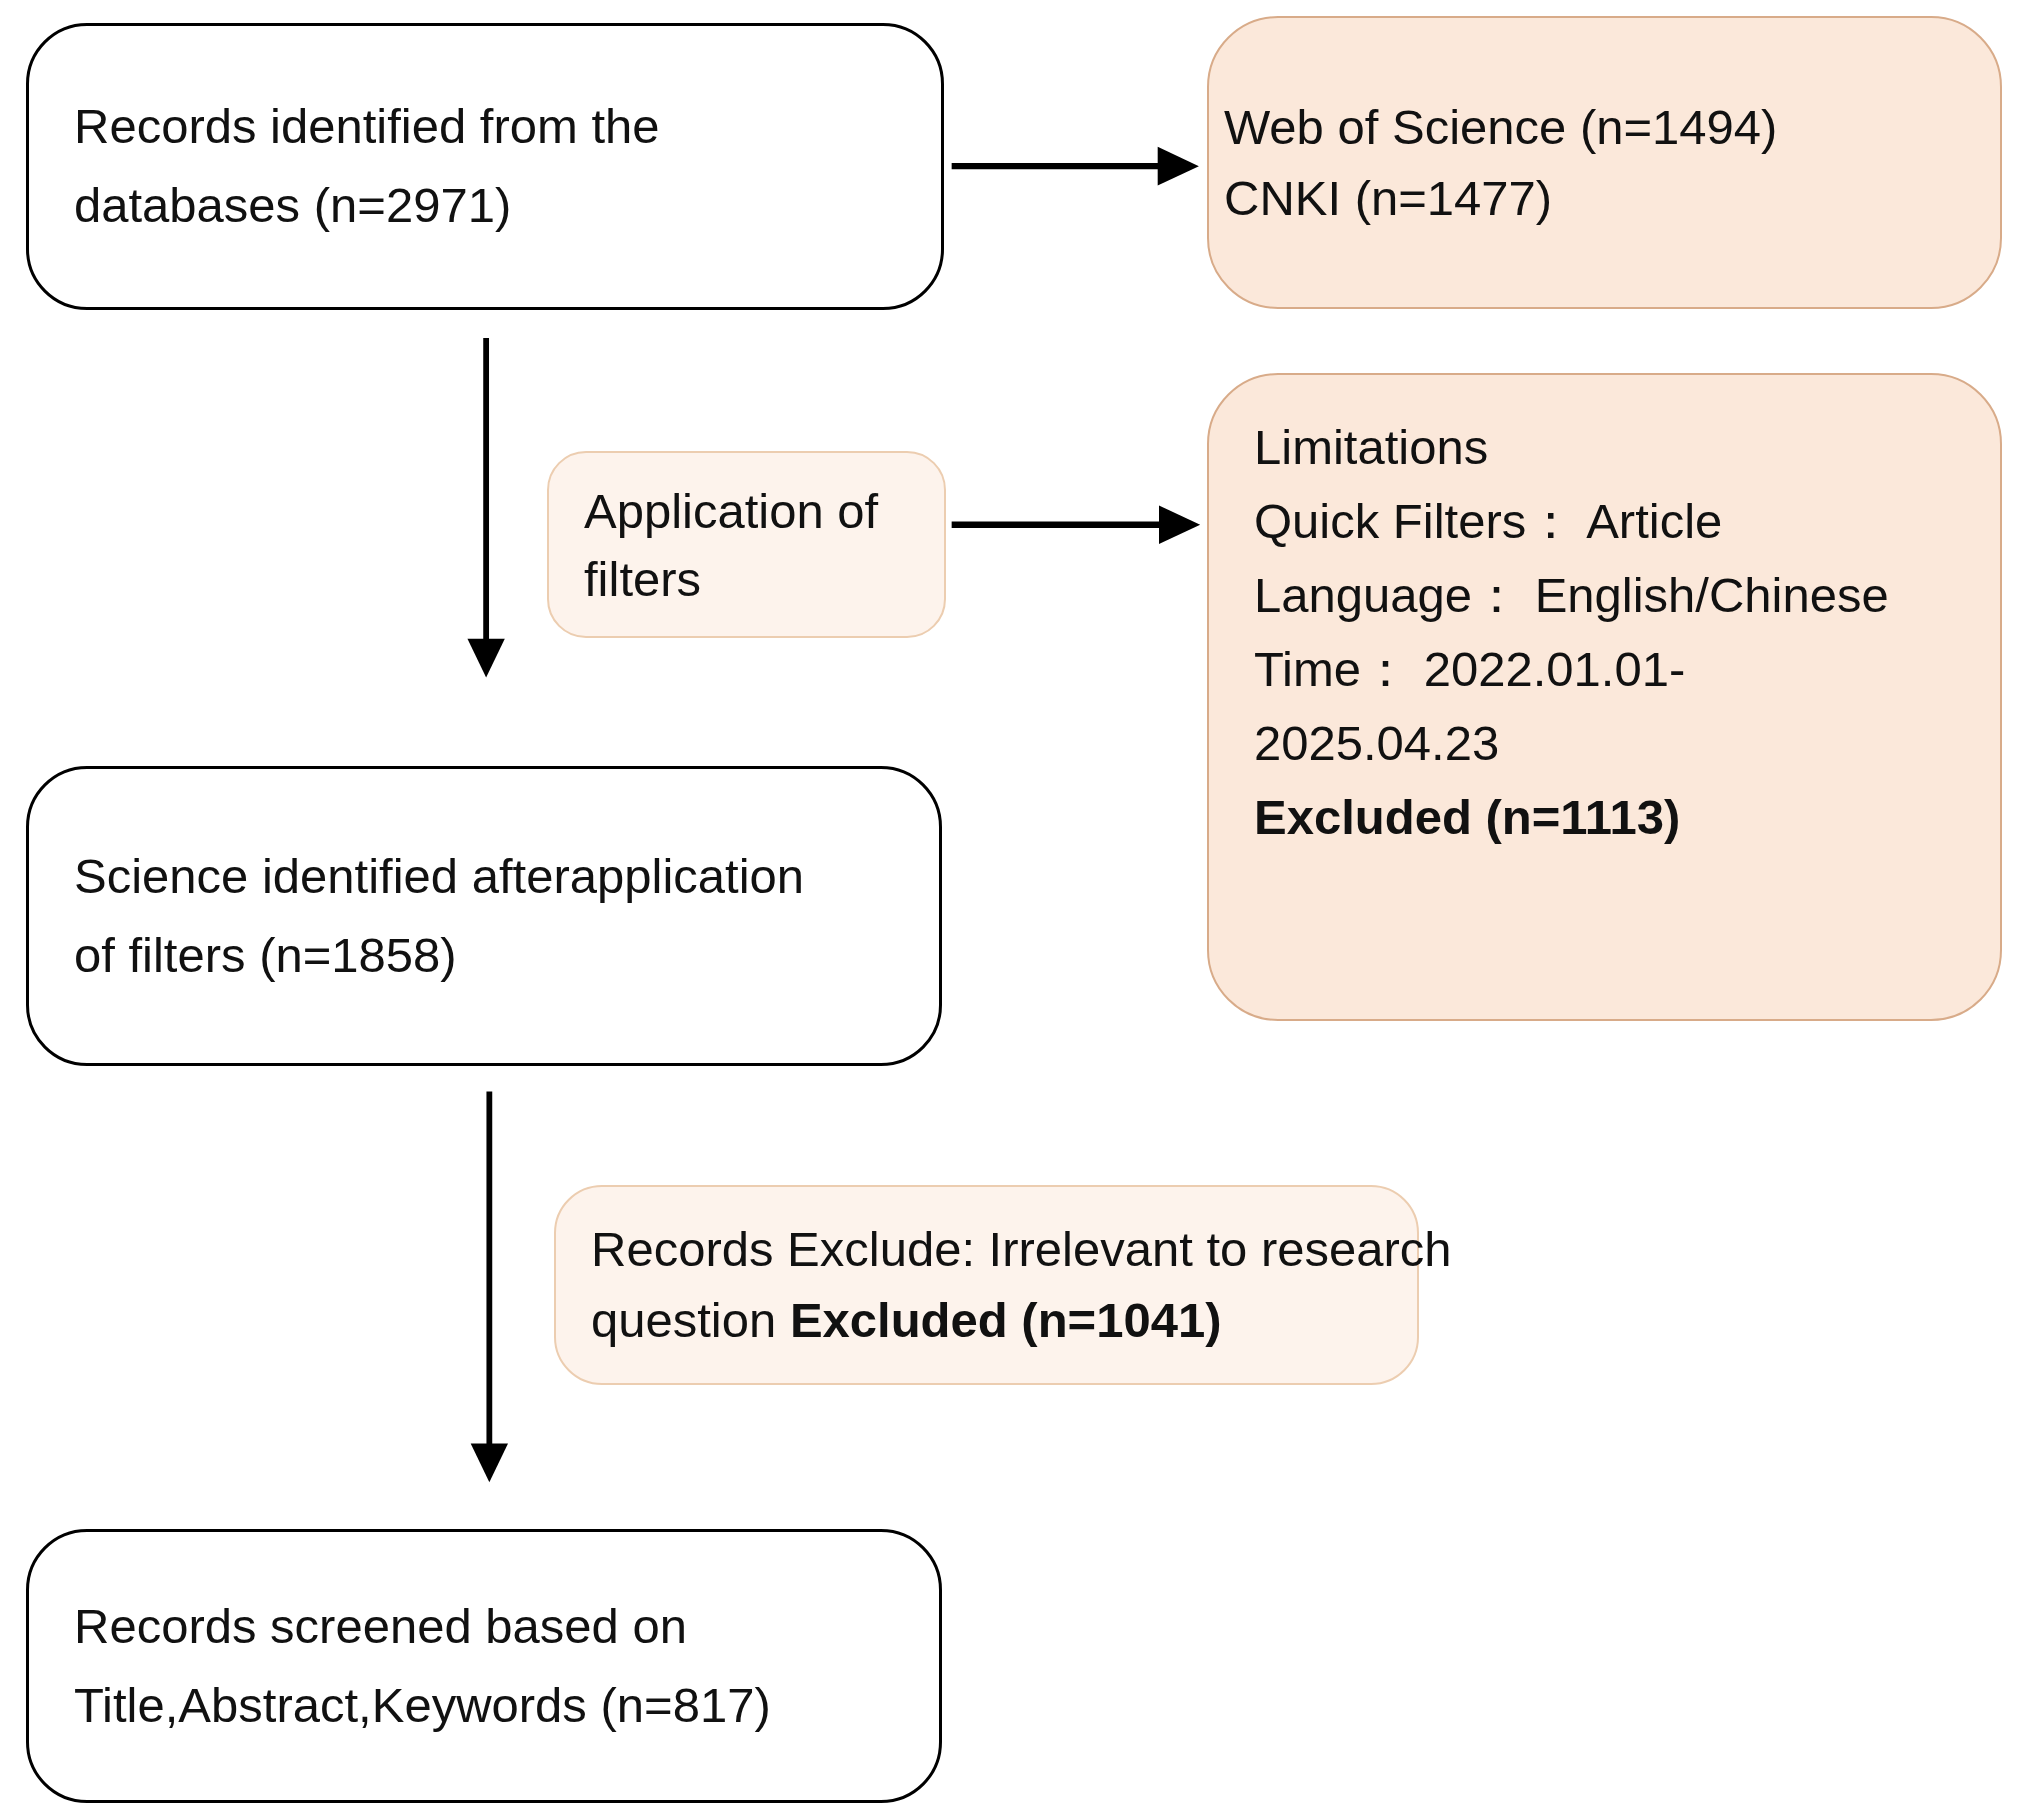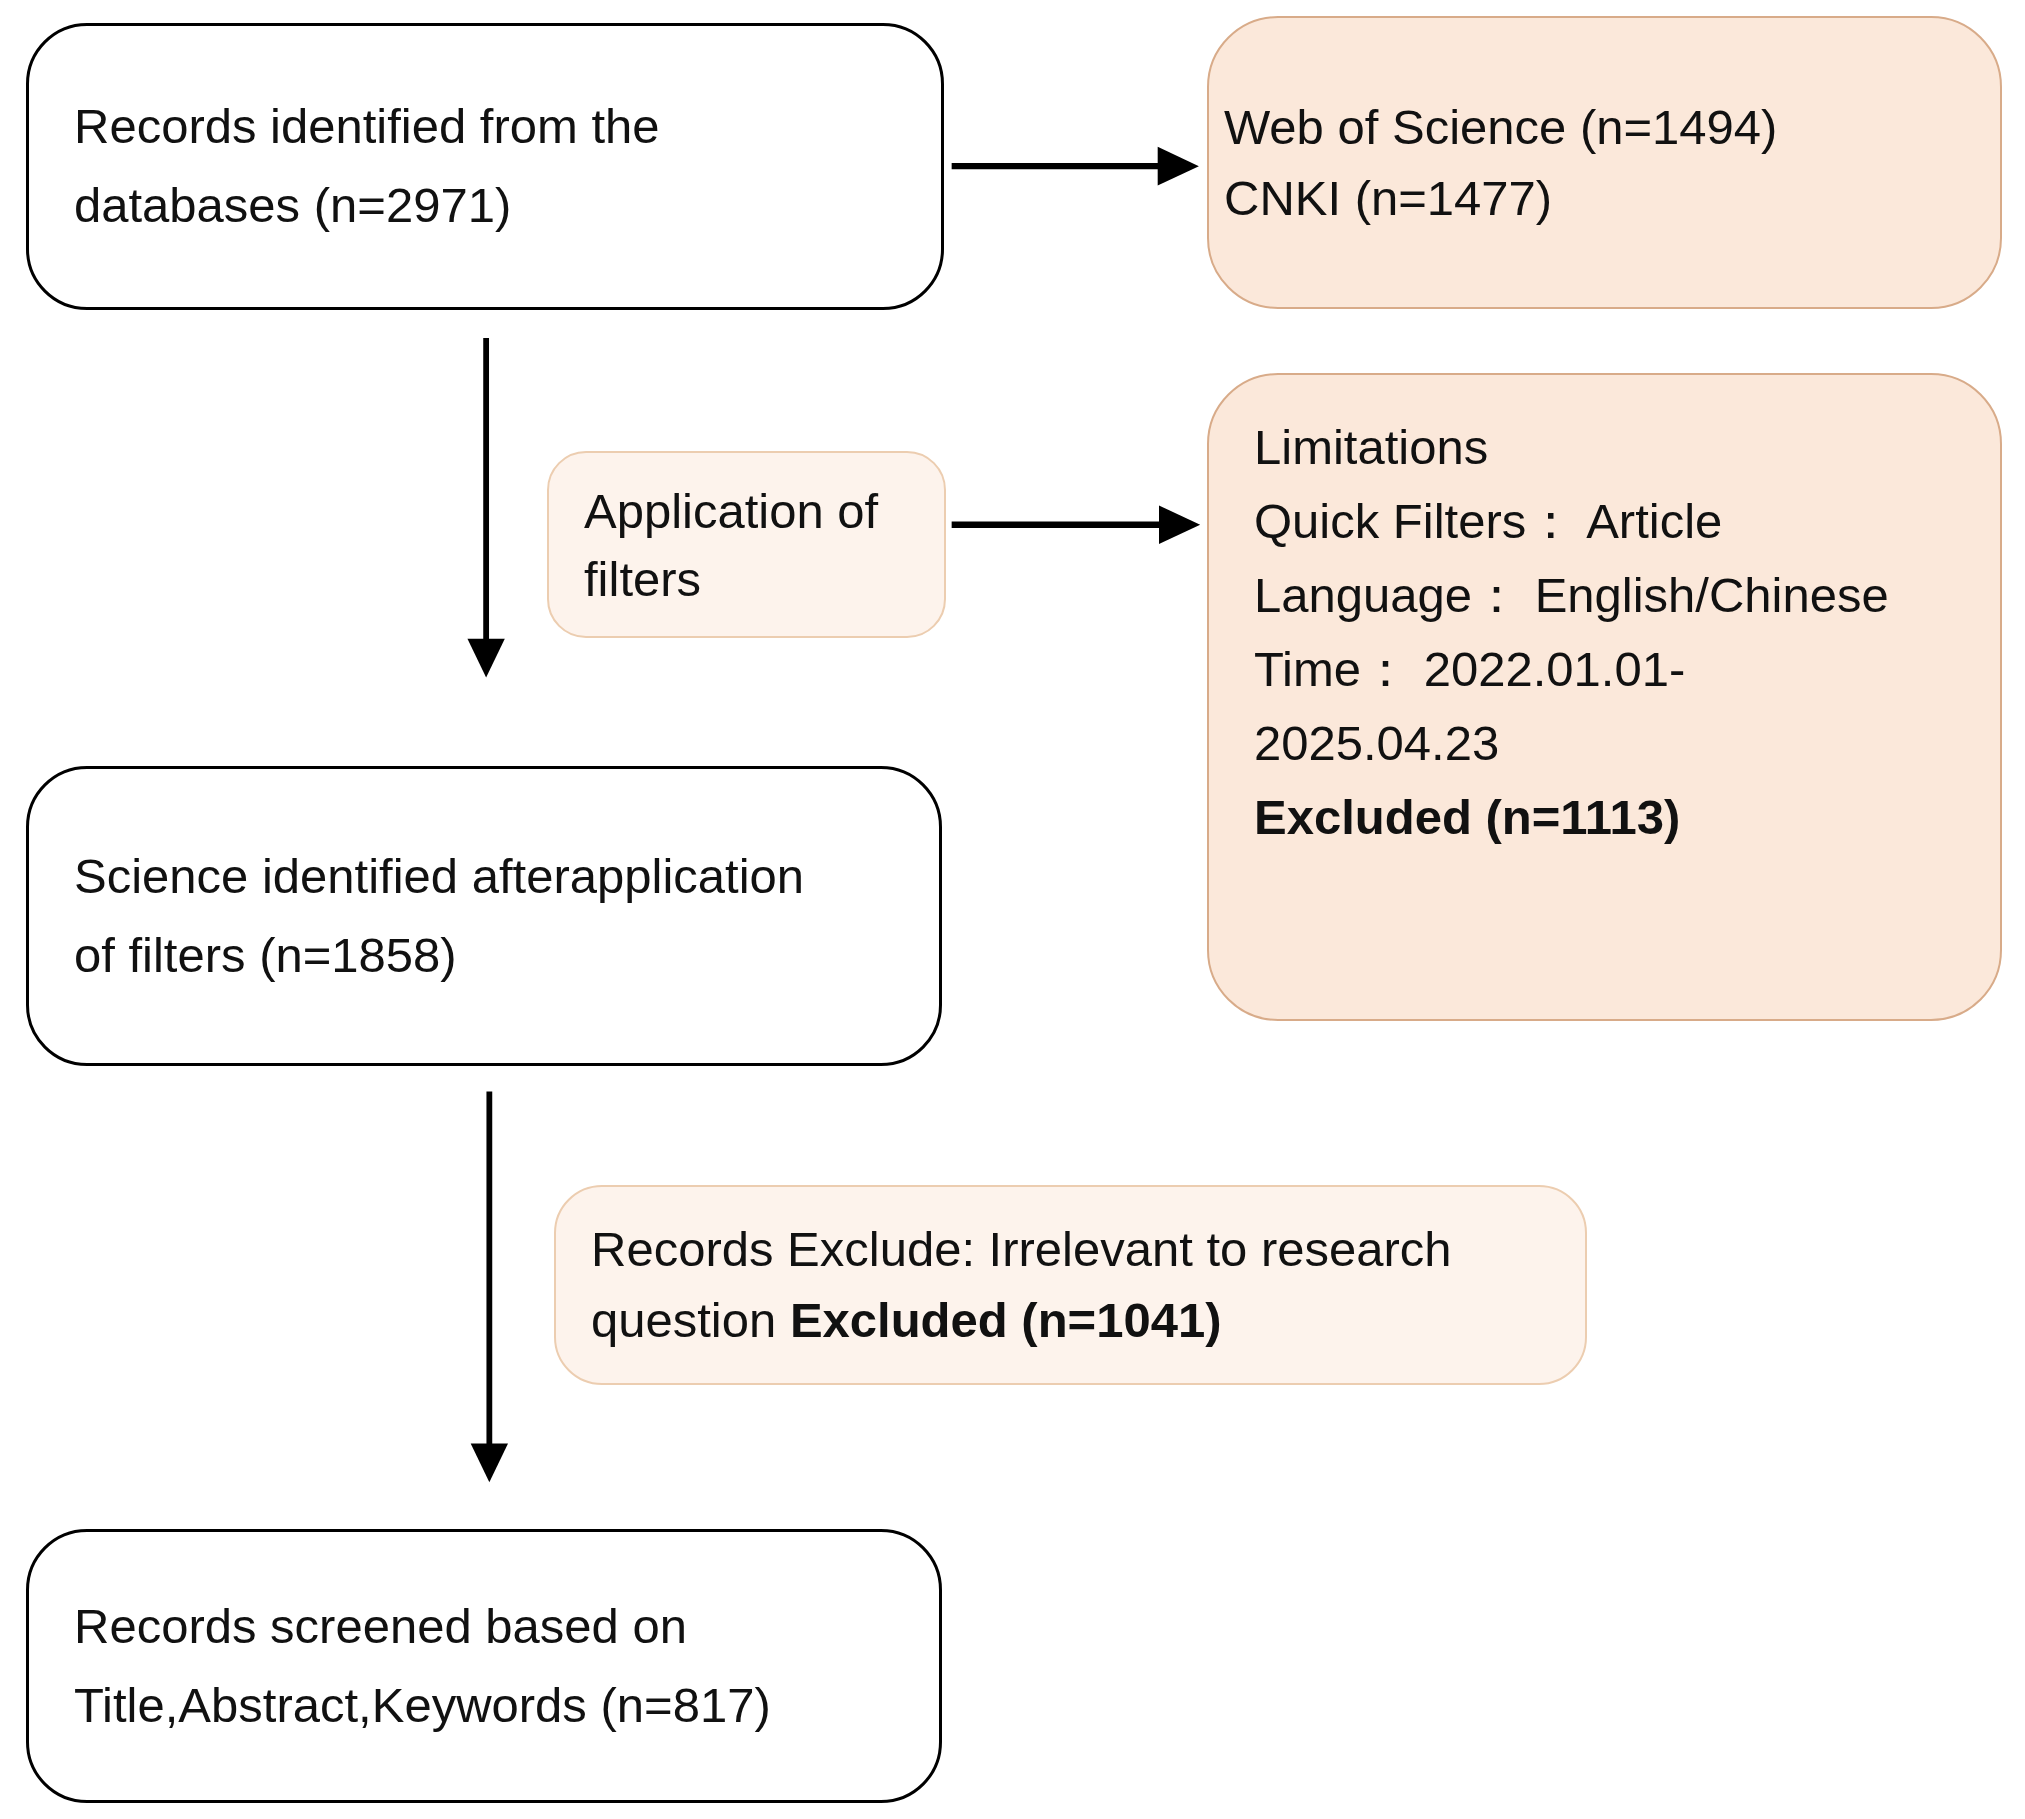--- a/index.html
+++ b/index.html
@@ -51,21 +51,21 @@
     justify-content:center;
   }
   .box .line{white-space:nowrap;}
   .bold{font-weight:bold;}
   #box-records-identified{left:26px; top:22.5px;  width:918px; height:287px;}
   #box-databases        {left:1207px; top:16px; width:795px; height:293px;padding-left:15px;}
   #box-application      {left:547px; top:451px; width:399px; height:187px; line-height:68px;}
   #box-limitations      {left:1207px; top:373px; width:795px; height:648px;
                          justify-content:flex-start; padding-top:35px; line-height:74px;}
   #box-records-after    {left:26px; top:766px; width:916px; height:300px;}
-  #box-records-exclude  {left:554px; top:1185px; width:1033px; height:200px; border-radius:48px;}
+  #box-records-exclude  {left:554px; top:1185px; width:865px; height:200px; border-radius:48px;}
   #box-records-screened {left:26px; top:1529px; width:916px; height:274px;}
   svg.arrows{position:absolute; left:0; top:0; pointer-events:none;}
 </style>
 </head>
 <body>
 
 <div class="canvas">
 
   <svg class="arrows" width="2025" height="1819" viewBox="0 0 3145 2825">
 

